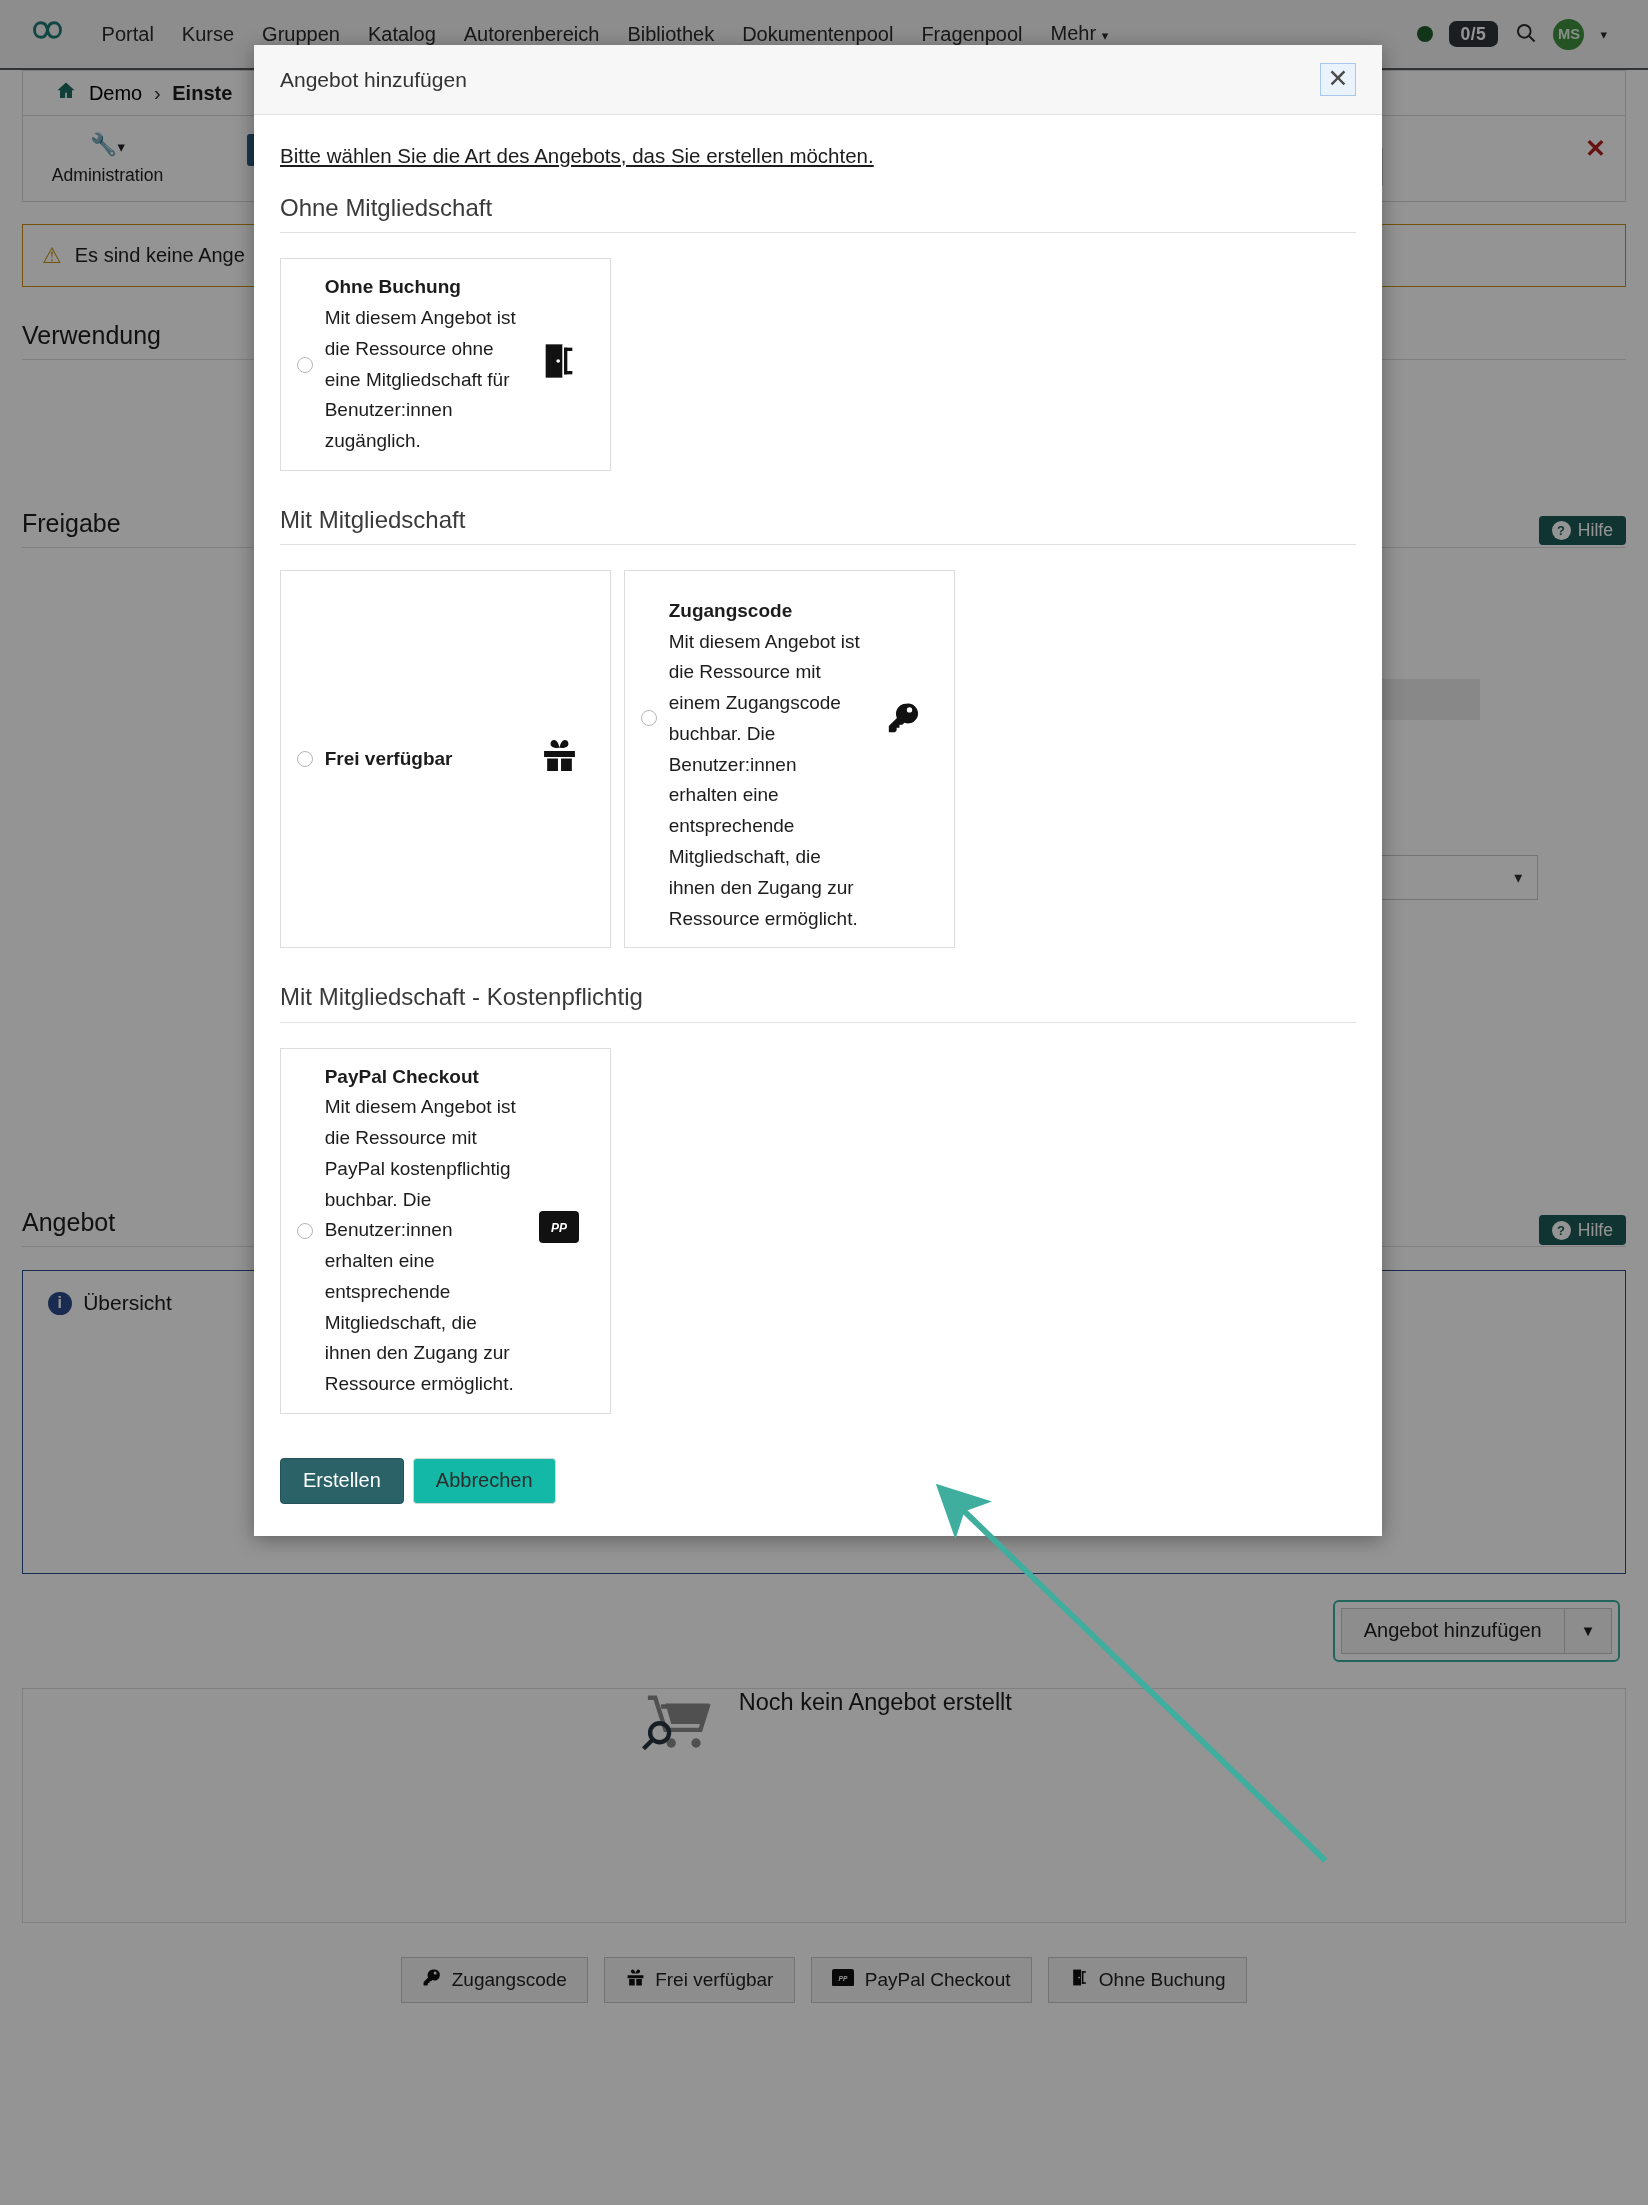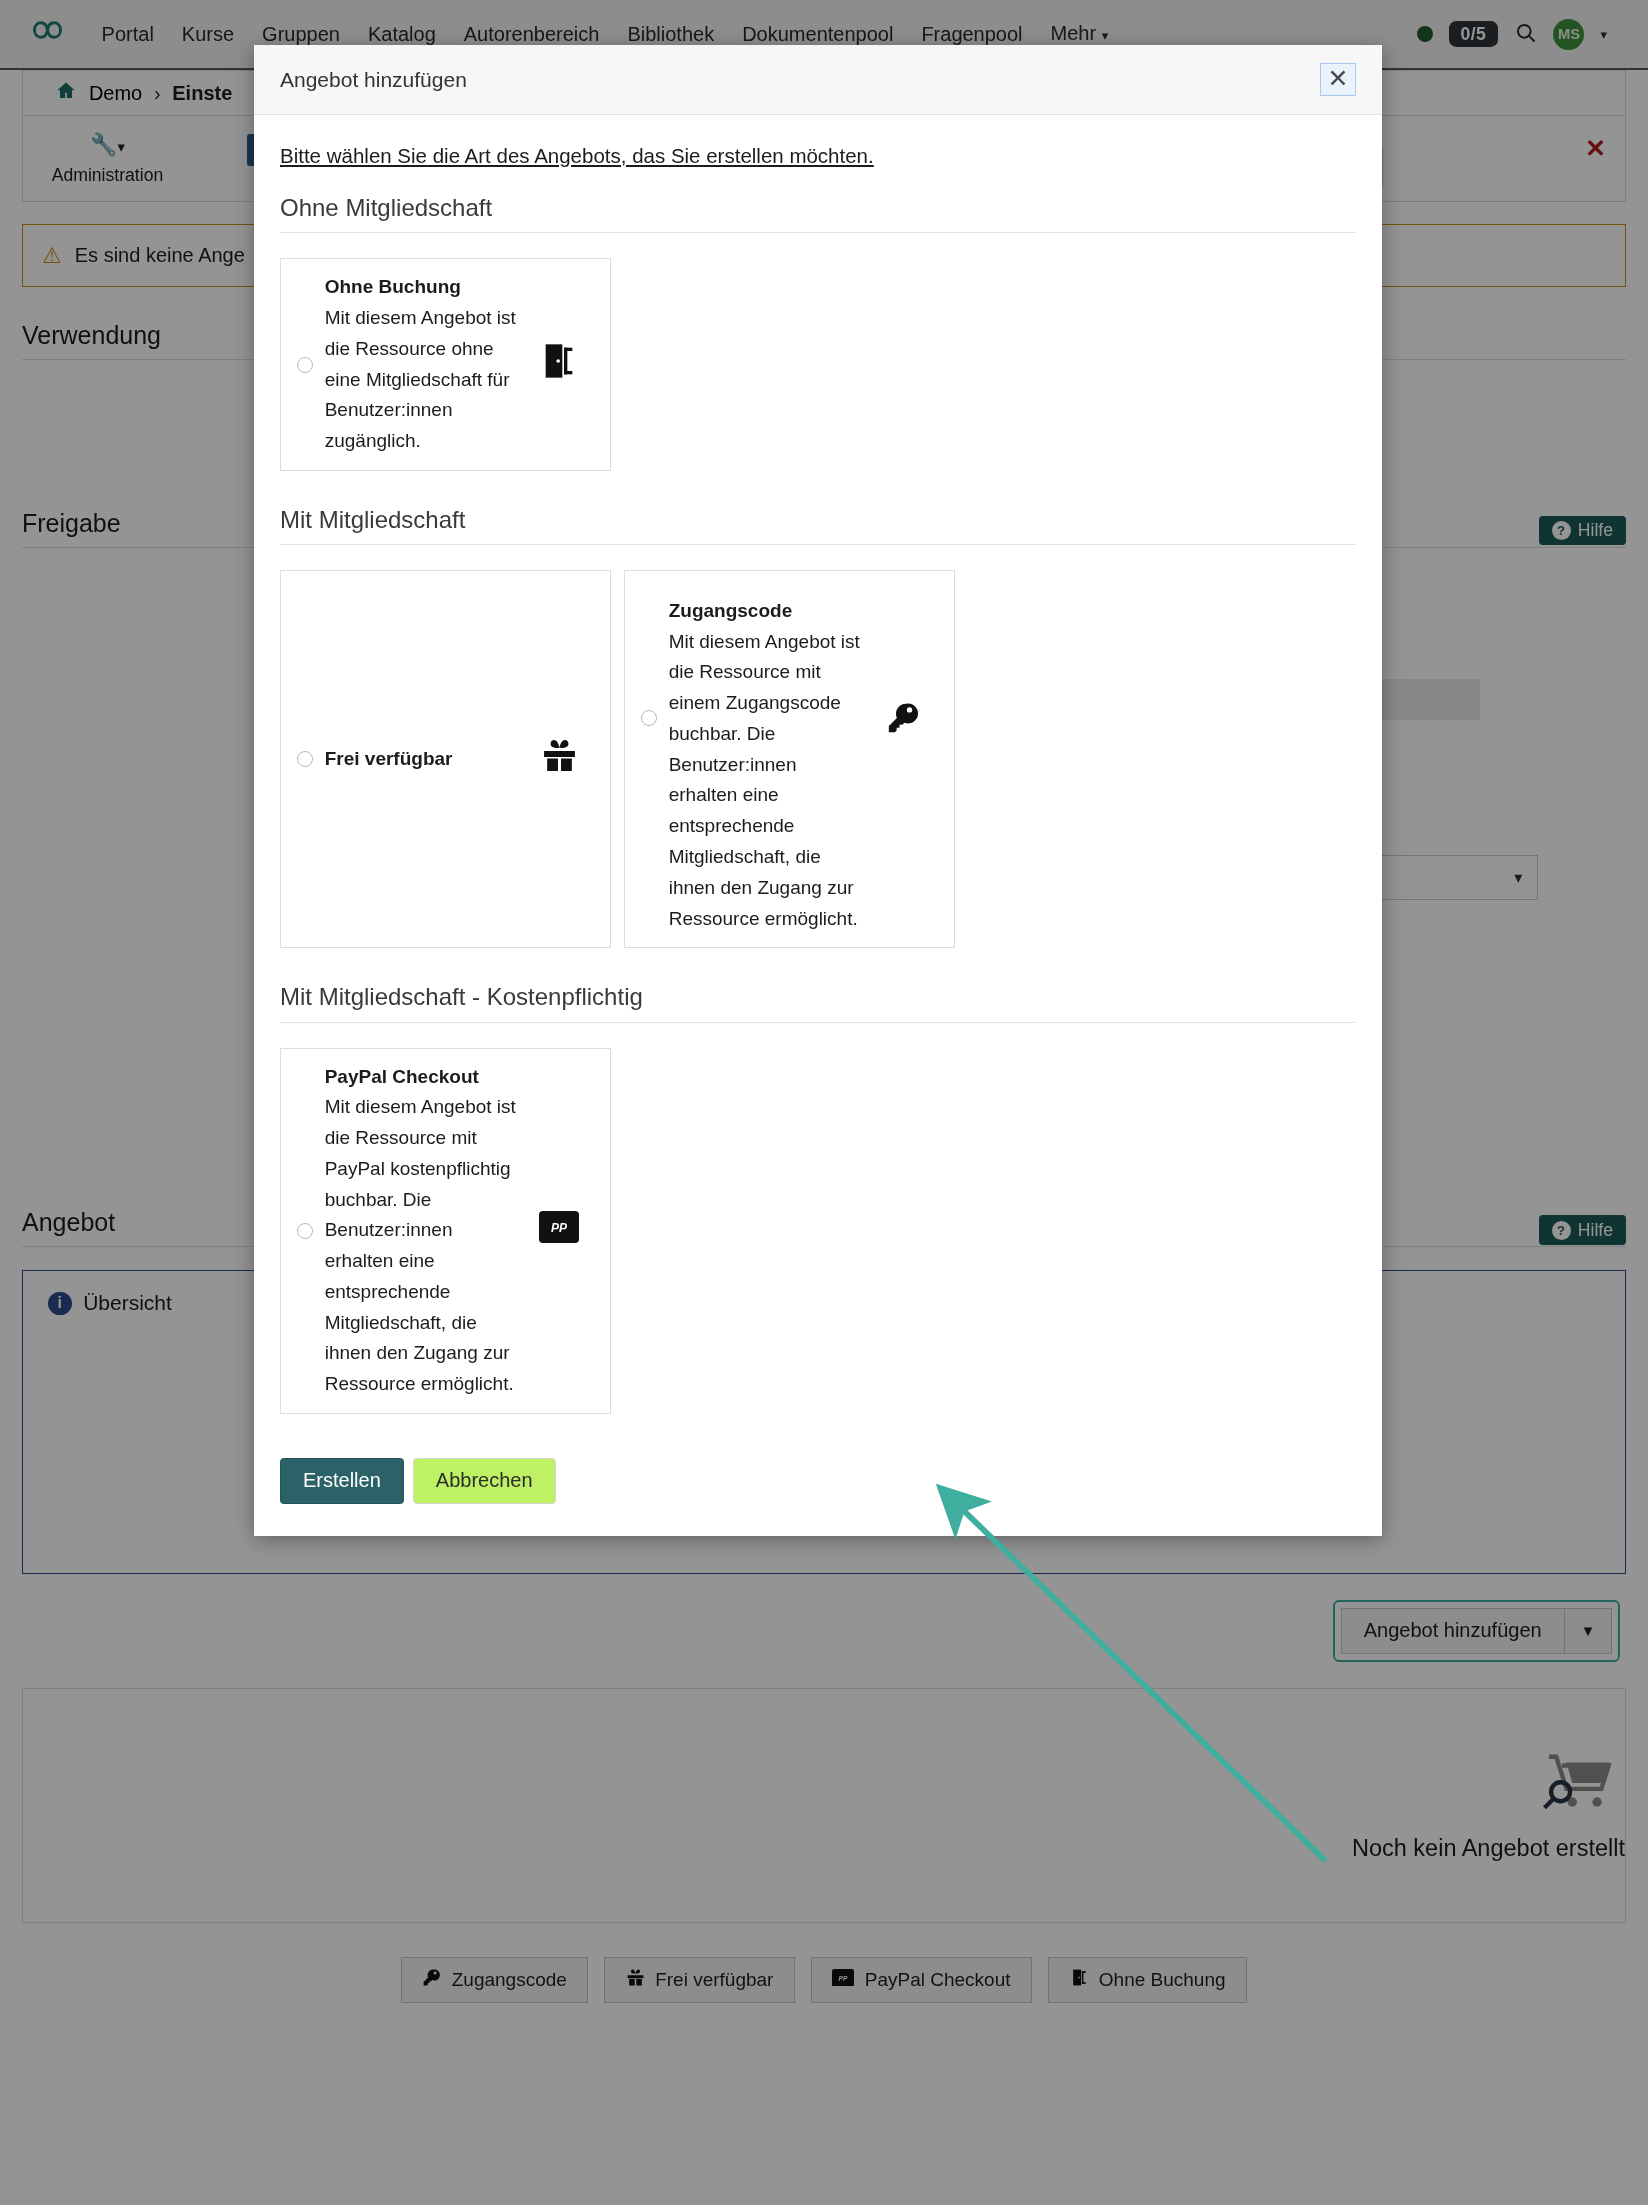--- a/index.html
+++ b/index.html
@@ -144,21 +144,21 @@
     border: 0.7px solid #c7c7c7; background: #f3f3f3; font-size: 20px; color: #1f1f1f;
     padding: 10.3px 22px; border-right: none;
   }
   .splitbtn .drop {
     border: 0.7px solid #c7c7c7; background: #f3f3f3; font-size: 14.7px; color: #1f1f1f;
     padding: 10.3px 16px; display:flex; align-items:center;
   }
 
   .empty-box {
     border: 0.7px solid #dcdcdc; margin-top: 26px; height: 235px;
-    display: flex; flex-direction: column; align-items: flex-end; justify-content: center; gap: 14.7px;
+    display: flex; align-items: flex-start; justify-content: center; gap: 14.7px;
   }
   .empty-txt { font-size: 23.5px; color: #1c1c1c; }
 
   .bottom-btns { display: flex; justify-content: center; gap: 16px; margin-top: 34px; }
   .bbtn {
     border: 0.7px solid #c7c7c7; background: #f3f3f3; font-size: 19px; color: #1f1f1f;
     padding: 10.3px 20.5px; display: flex; align-items: center; gap: 10.3px;
   }
 
   
@@ -194,21 +194,21 @@
   }
   .card-txt { flex: 1; font-size: 19px; color: #1c1c1c; line-height: 1.62; }
   .card-txt b { display: block; font-weight: bold; }
   .card-ic { width: 70px; text-align: center; font-size: 35px; color: #111; flex: none; }
   .modal-foot { display: flex; gap: 9px; padding: 0 26px 32px; }
   .btn-primary {
     background: #2a6267; color: #fff; border: 0.7px solid #235257;
     font-size: 20px; padding: 10.3px 22px; border-radius: 3.7px;
   }
   .btn-default {
-    background: #bef264; color: #2c2c2c; border: 0.7px solid #d6d6d6;
+    background: #14b8a6; color: #2c2c2c; border: 0.7px solid #d6d6d6;
     font-size: 20px; padding: 10.3px 22px; border-radius: 3.7px;
   }
 
   
   #arrow { position: absolute; inset: 0; z-index: 70; pointer-events: none; }
 </style>
 </head>
 <body>
 
 <div id="root">

